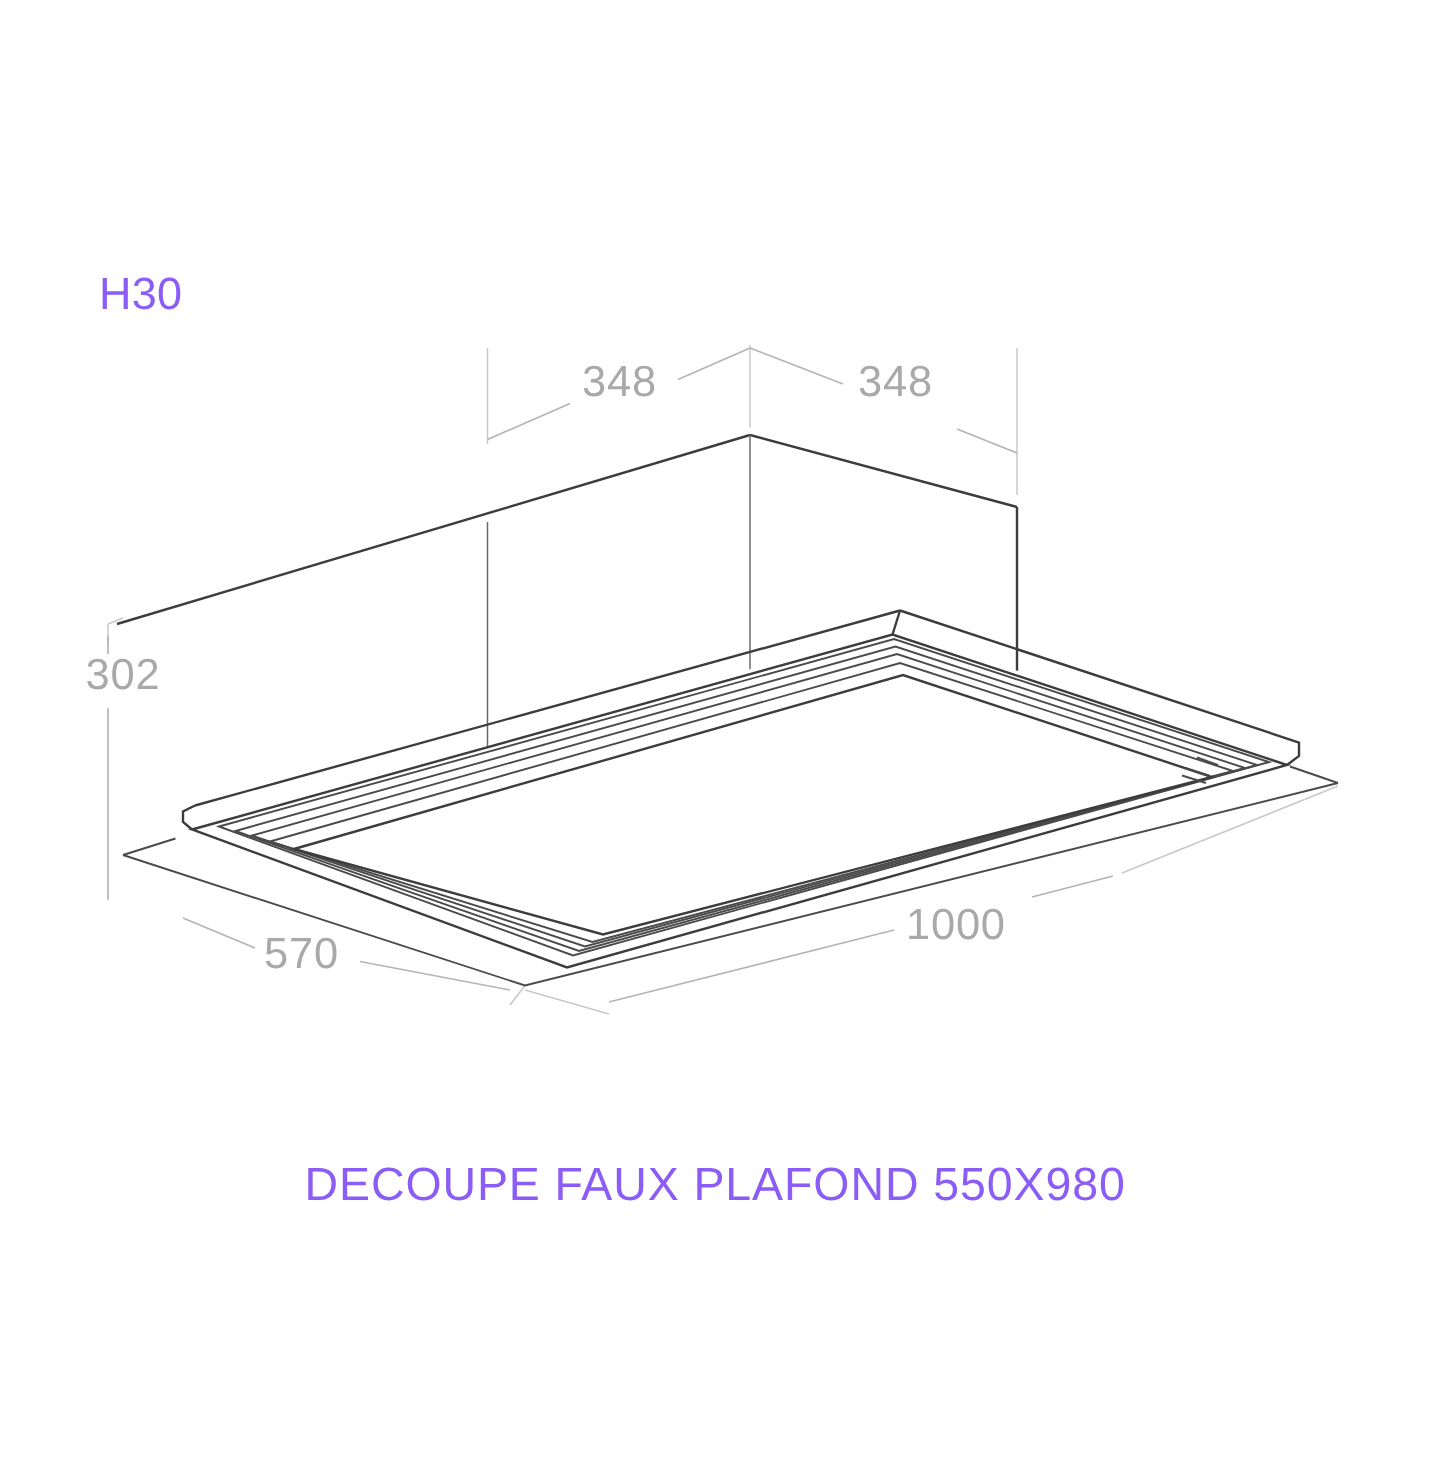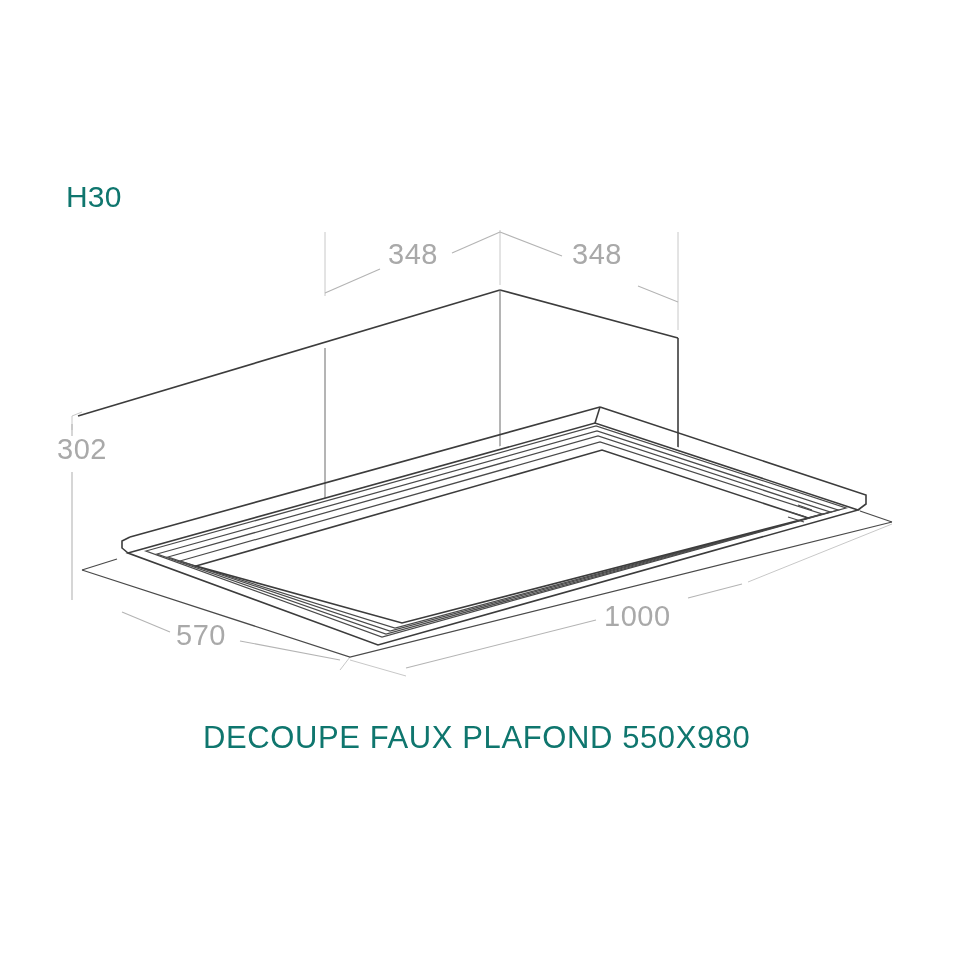--- a/index.html
+++ b/index.html
@@ -71,31 +71,31 @@
   .dim-text {
     font-family: "Liberation Sans", sans-serif;
     font-size: 29px;
     fill: #a9a9a9;
     letter-spacing: 0.5px;
   }
   .title-text {
     position: absolute;
     font-family: "Liberation Sans", sans-serif;
     font-size: 30px;
-    color: #0f766e;
+    color: #8b5cf6;
     letter-spacing: 0.2px;
     white-space: nowrap;
   }
   #model-code {
     left: 66px;
     top: 180px;
   }
   #caption {
     left: 203px;
-    top: 720px;
+    top: 772px;
     font-size: 31px;
     letter-spacing: 0.6px;
   }
 </style>
 </head>
 <body>
 
 <div id="drawing-root">
 
   <svg class="canvas" viewBox="0 0 970 971">

